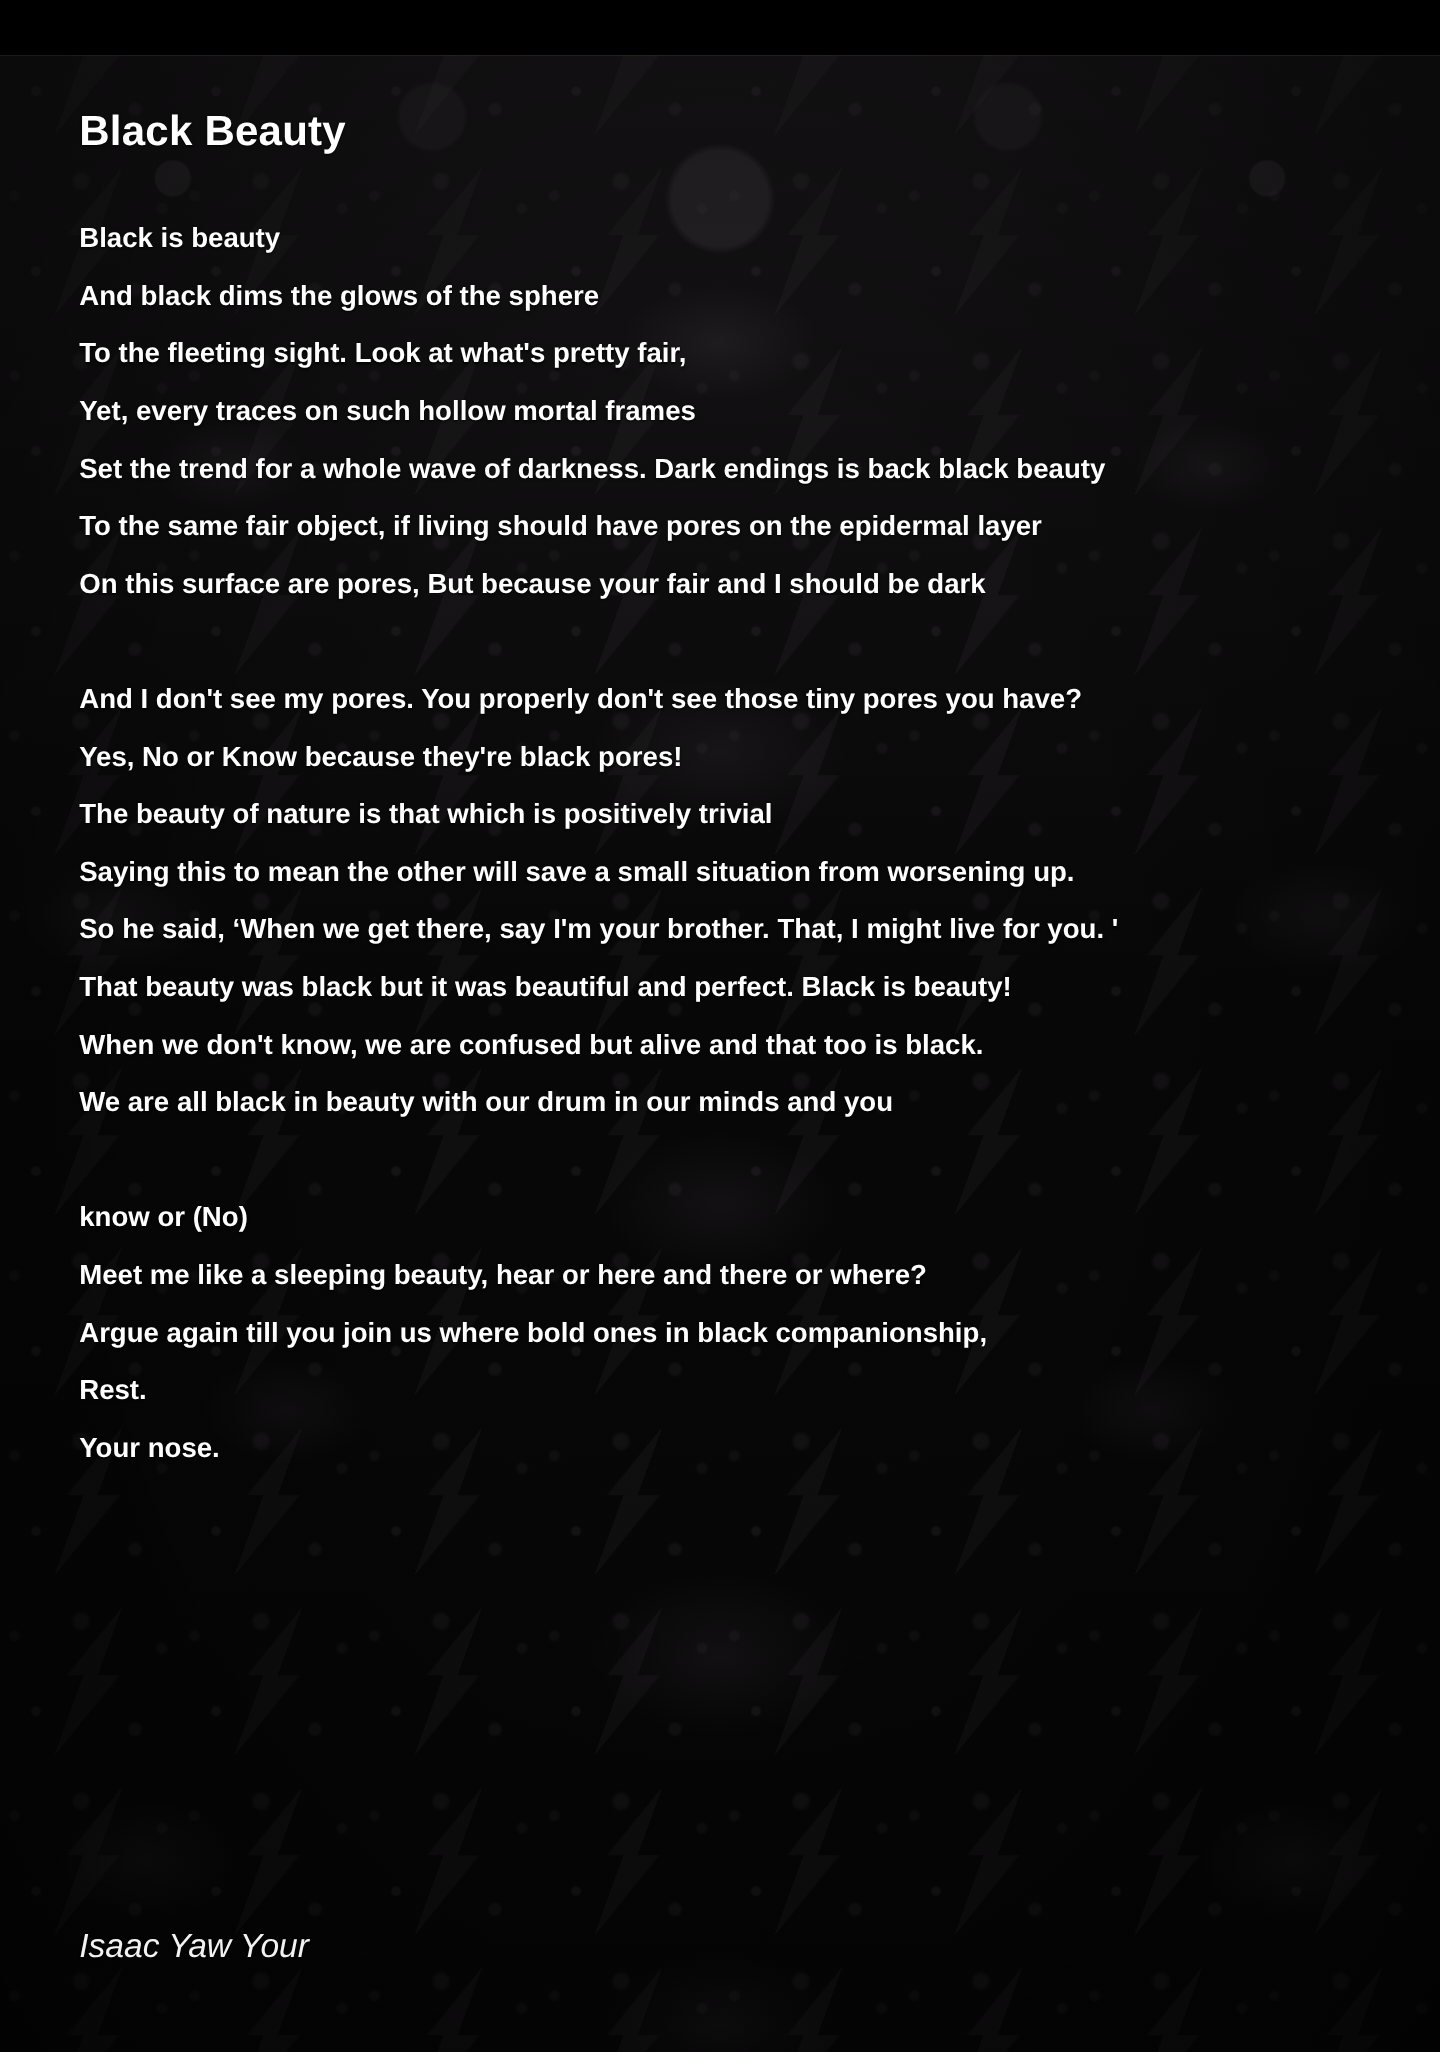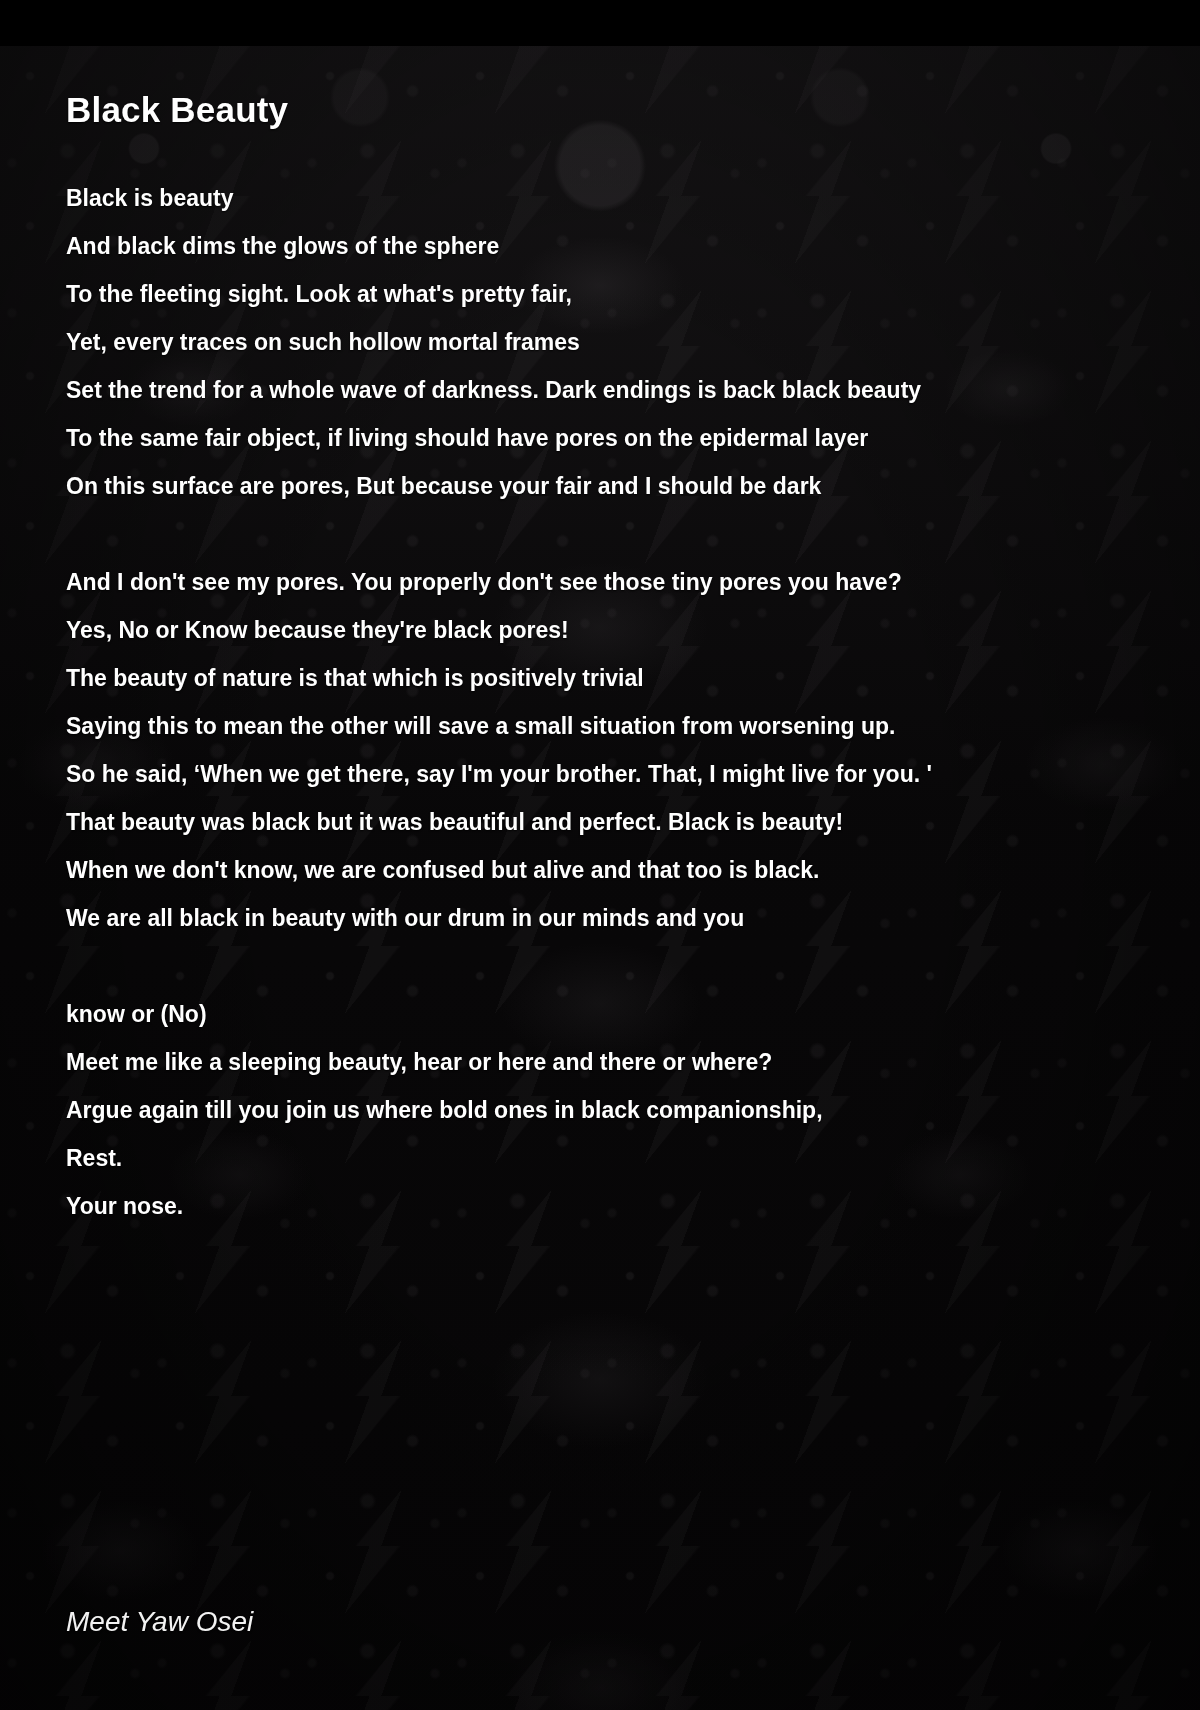--- a/index.html
+++ b/index.html
@@ -141,14 +141,14 @@
 When we don't know, we are confused but alive and that too is black.
 We are all black in beauty with our drum in our minds and you
 
 know or (No)
 Meet me like a sleeping beauty, hear or here and there or where?
 Argue again till you join us where bold ones in black companionship,
 Rest.
 Your nose.</div>
   </div>
 
-  <div class="author">Meet Yaw Osei</div>
+  <div class="author">Isaac Yaw Your</div>
 </div>
 
 </body></html>

